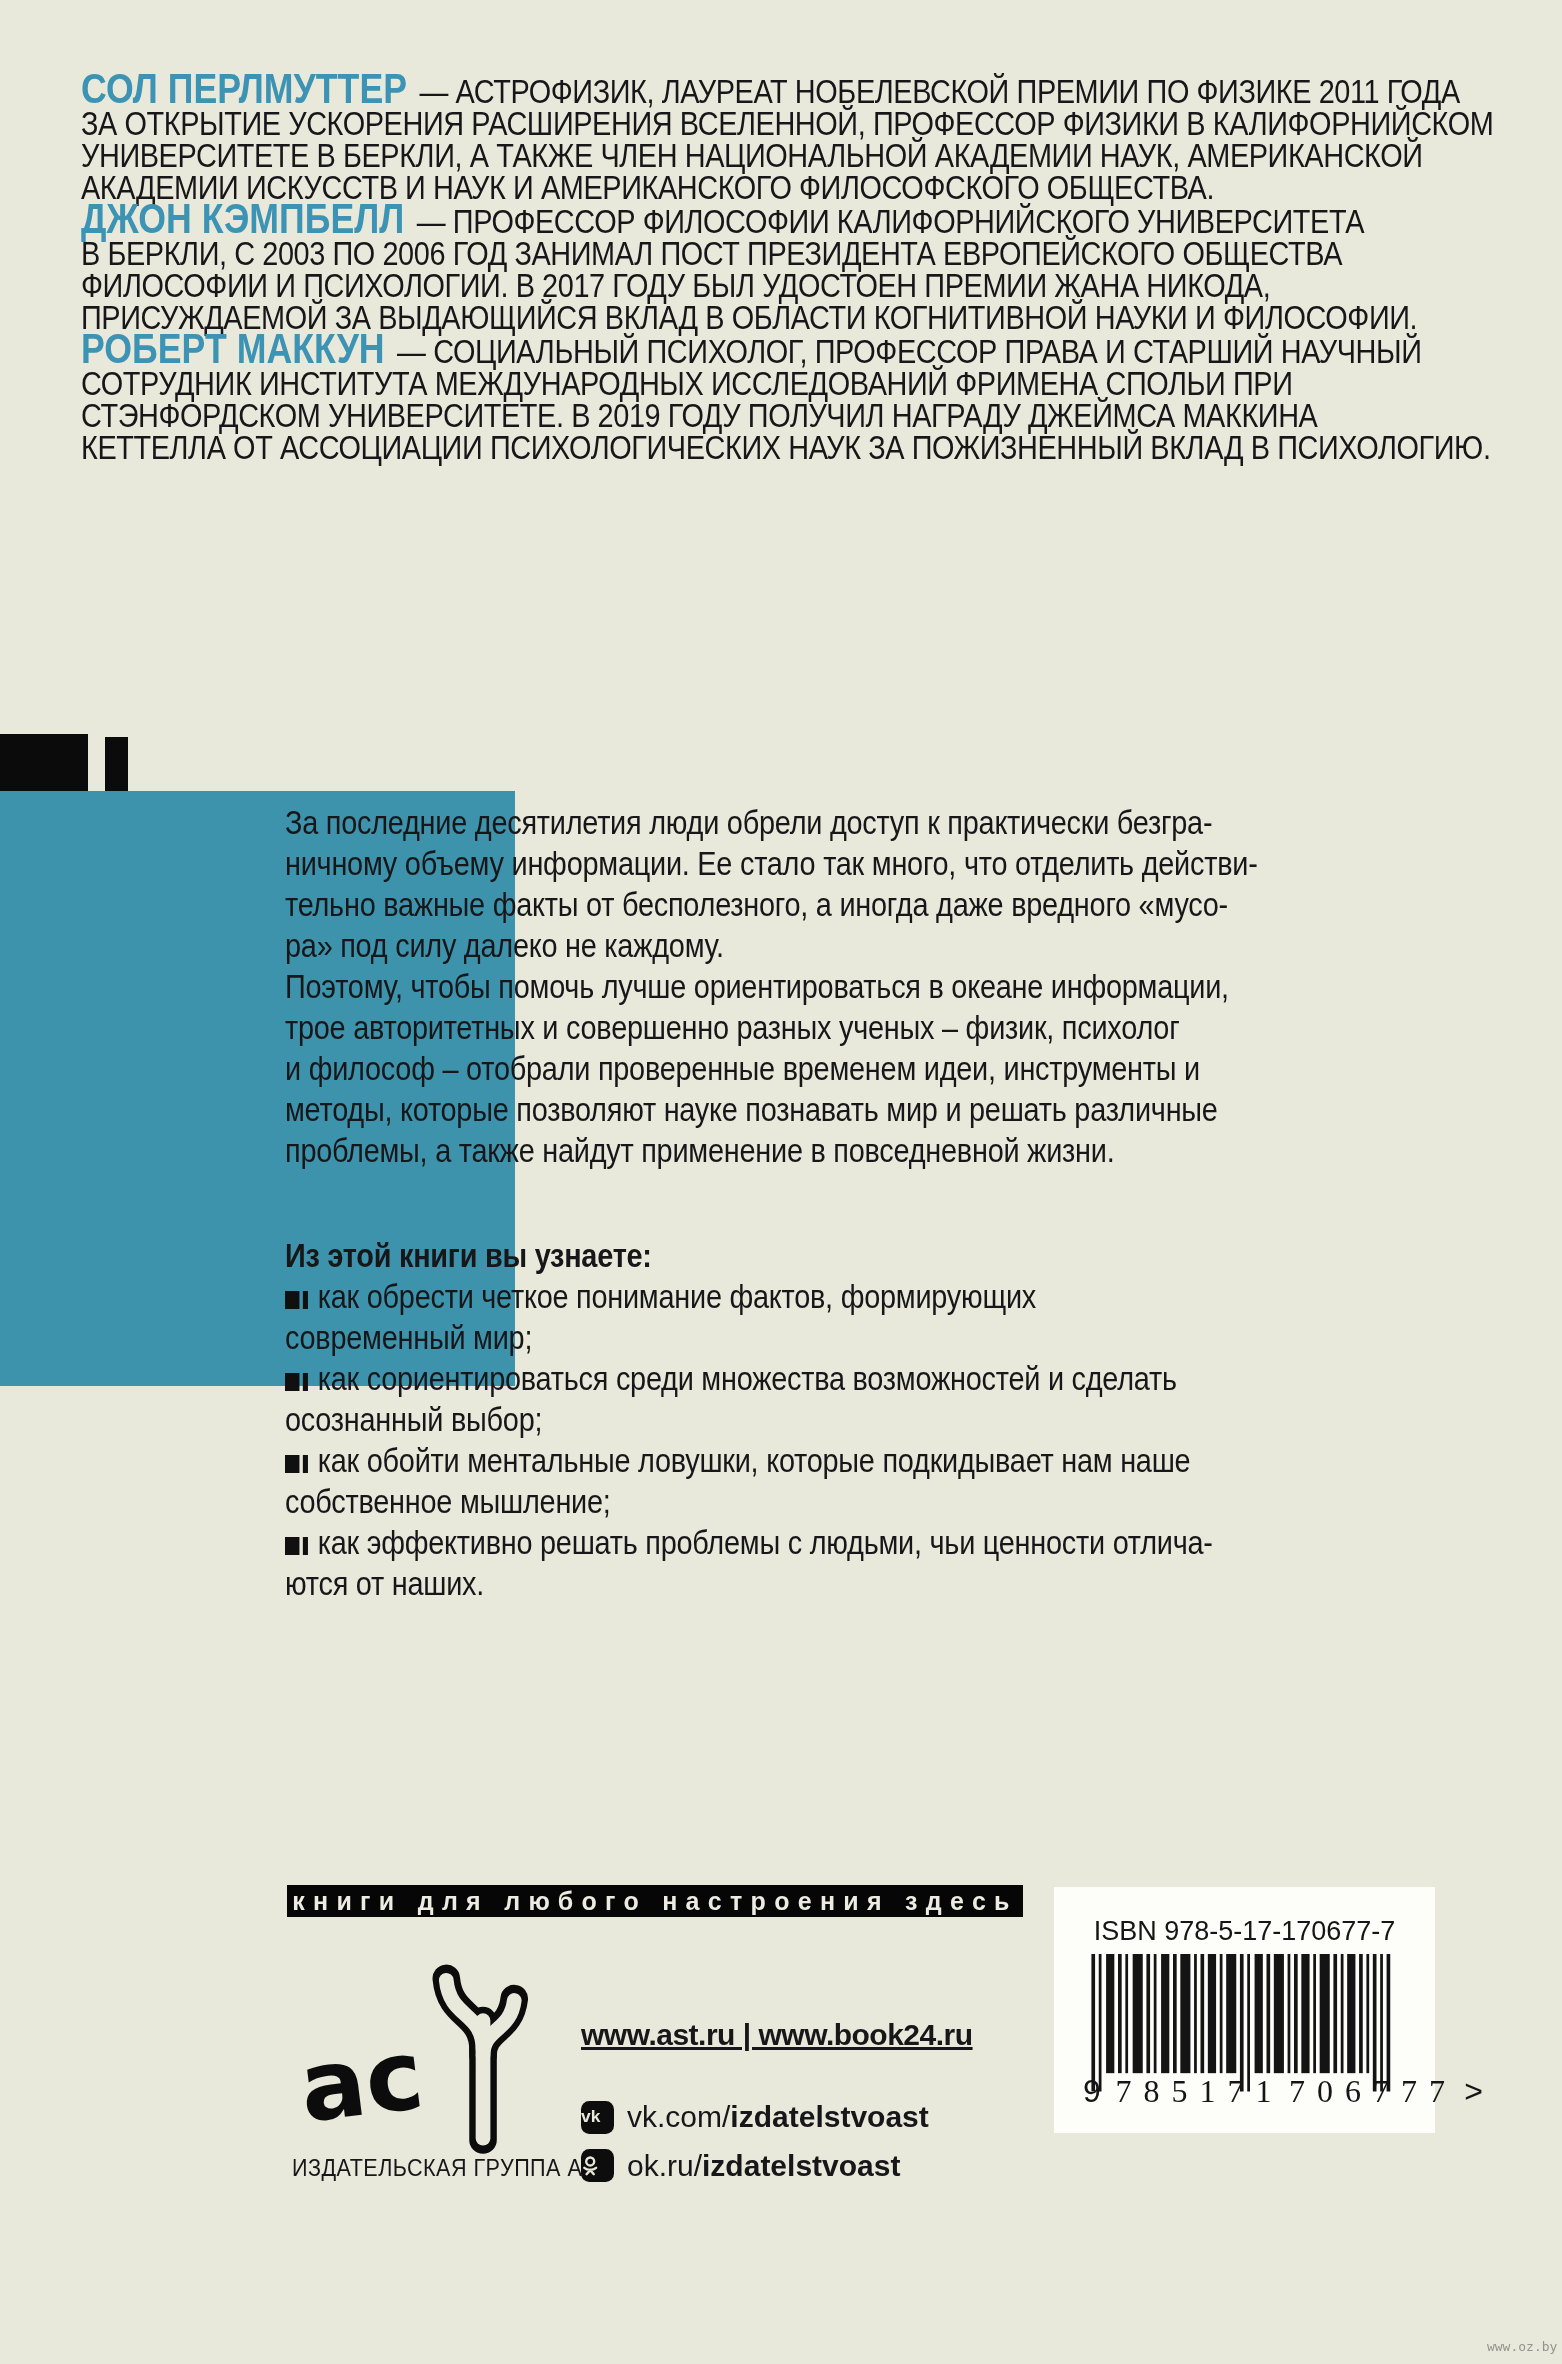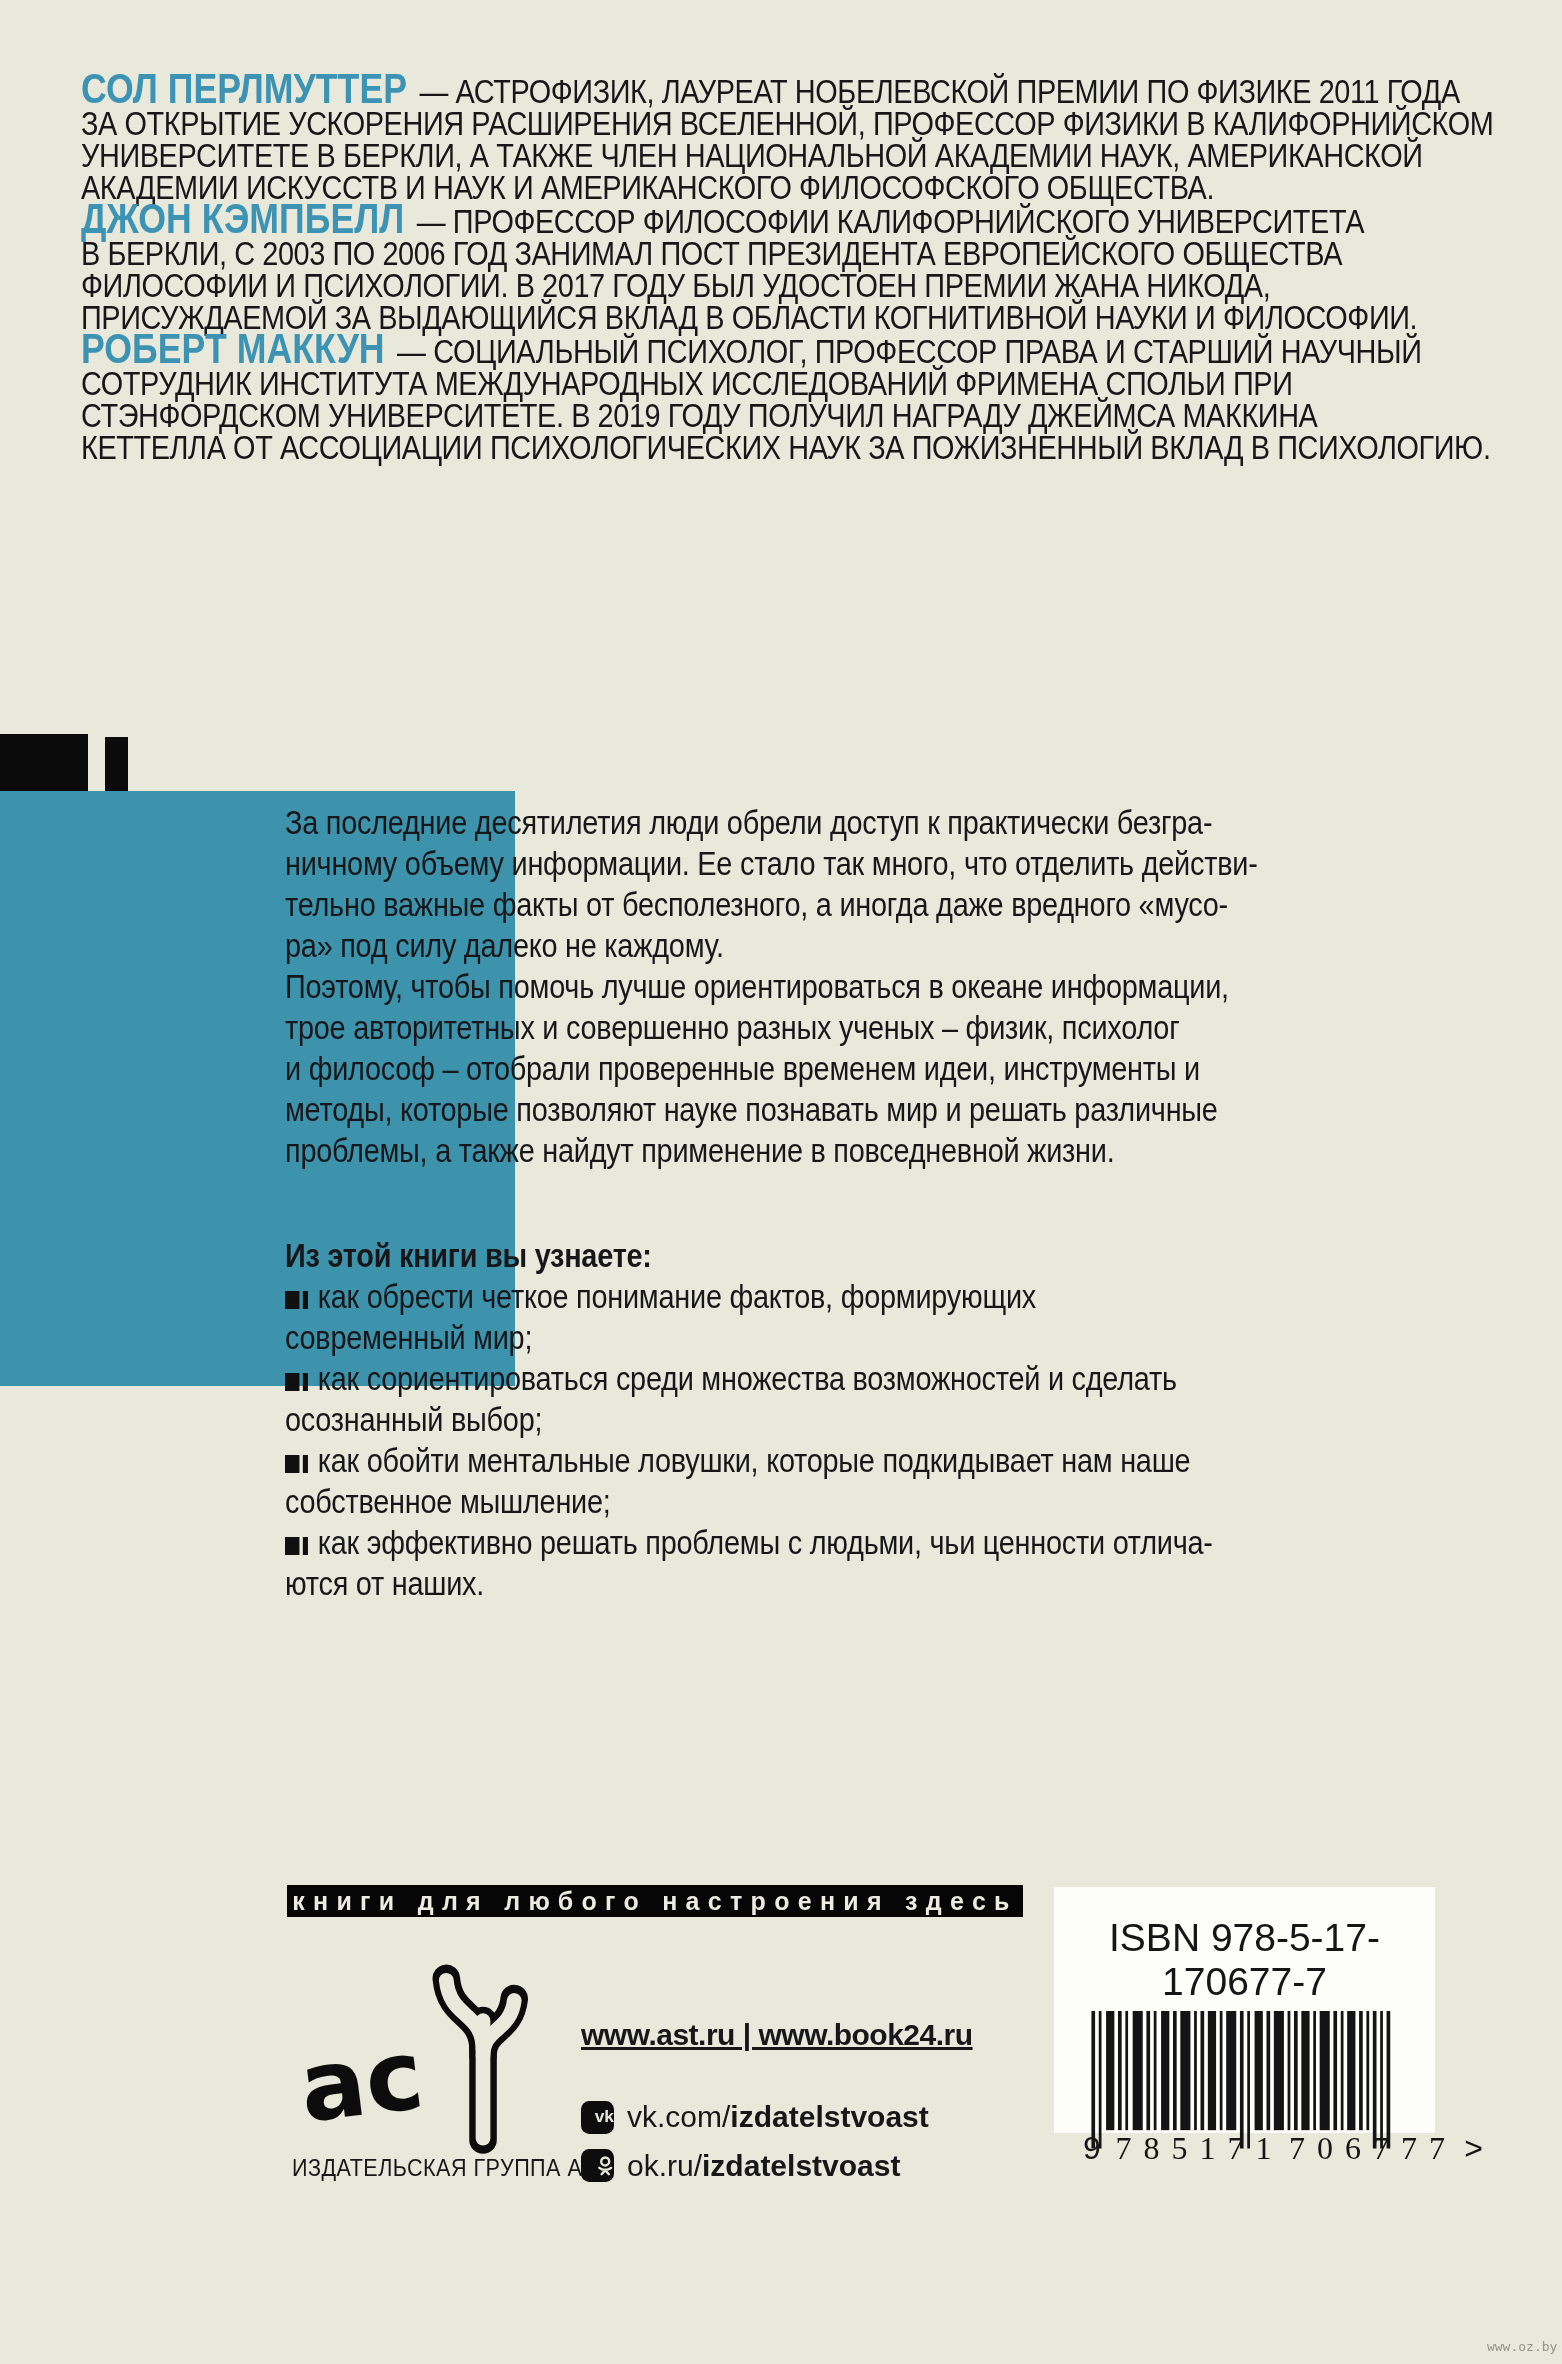--- a/index.html
+++ b/index.html
@@ -52,29 +52,29 @@
     position:absolute;left:292px;top:2154px;width:275px;text-align:center;
     font-size:24px;letter-spacing:0.5px;white-space:nowrap;
     transform:scaleX(.9);transform-origin:0 0;
   }
   .links{position:absolute;left:581px;top:2018px;font-size:30px;}
   .links-sites{font-weight:bold;letter-spacing:-0.5px;text-decoration:underline;}
   .link-row{margin-top:14.7px;display:flex;align-items:center;}
   .link-row.first-row{margin-top:48px;}
   .soc-icon{
     width:33px;height:33px;border-radius:8.3px;background:#0d0d0d;
-    display:inline-flex;align-items:center;justify-content:flex-end;
+    display:inline-flex;align-items:center;justify-content:flex-start;
     margin-right:13px;flex:0 0 auto;
   }
   .soc-icon span{color:#e8e9da;font-weight:bold;font-size:17.4px;line-height:1;}
   .isbn-box{
     position:absolute;left:1054px;top:1887px;width:381px;height:246px;
     background:#fdfdfa;
   }
-  .isbn-text{text-align:center;margin-top:29px;font-size:39px;color:#151515;letter-spacing:0;}
+  .isbn-text{text-align:center;margin-top:29px;font-size:27px;color:#151515;letter-spacing:0;}
   .barcode{width:307px;margin:7.3px auto 0;display:block;}
   .digits-row{
     width:323px;margin:-24px auto 0;display:flex;align-items:flex-end;
     font-size:32px;color:#151515;
   }
   .digit-first{margin-right:14.7px;}
   .digit-group{letter-spacing:12px;margin-right:5.5px;font-family:Liberation Serif, serif;}
   .digit-arrow{margin-left:1.8px;}
   .watermark{
     position:absolute;right:4.6px;bottom:11px;

